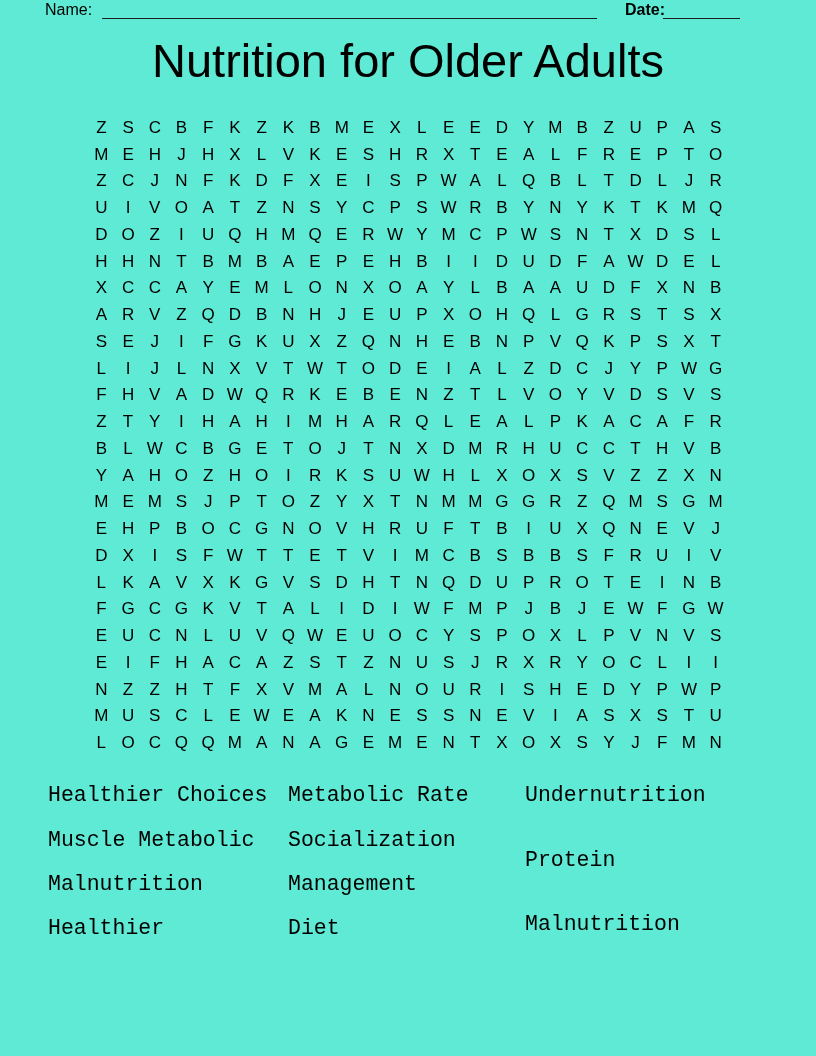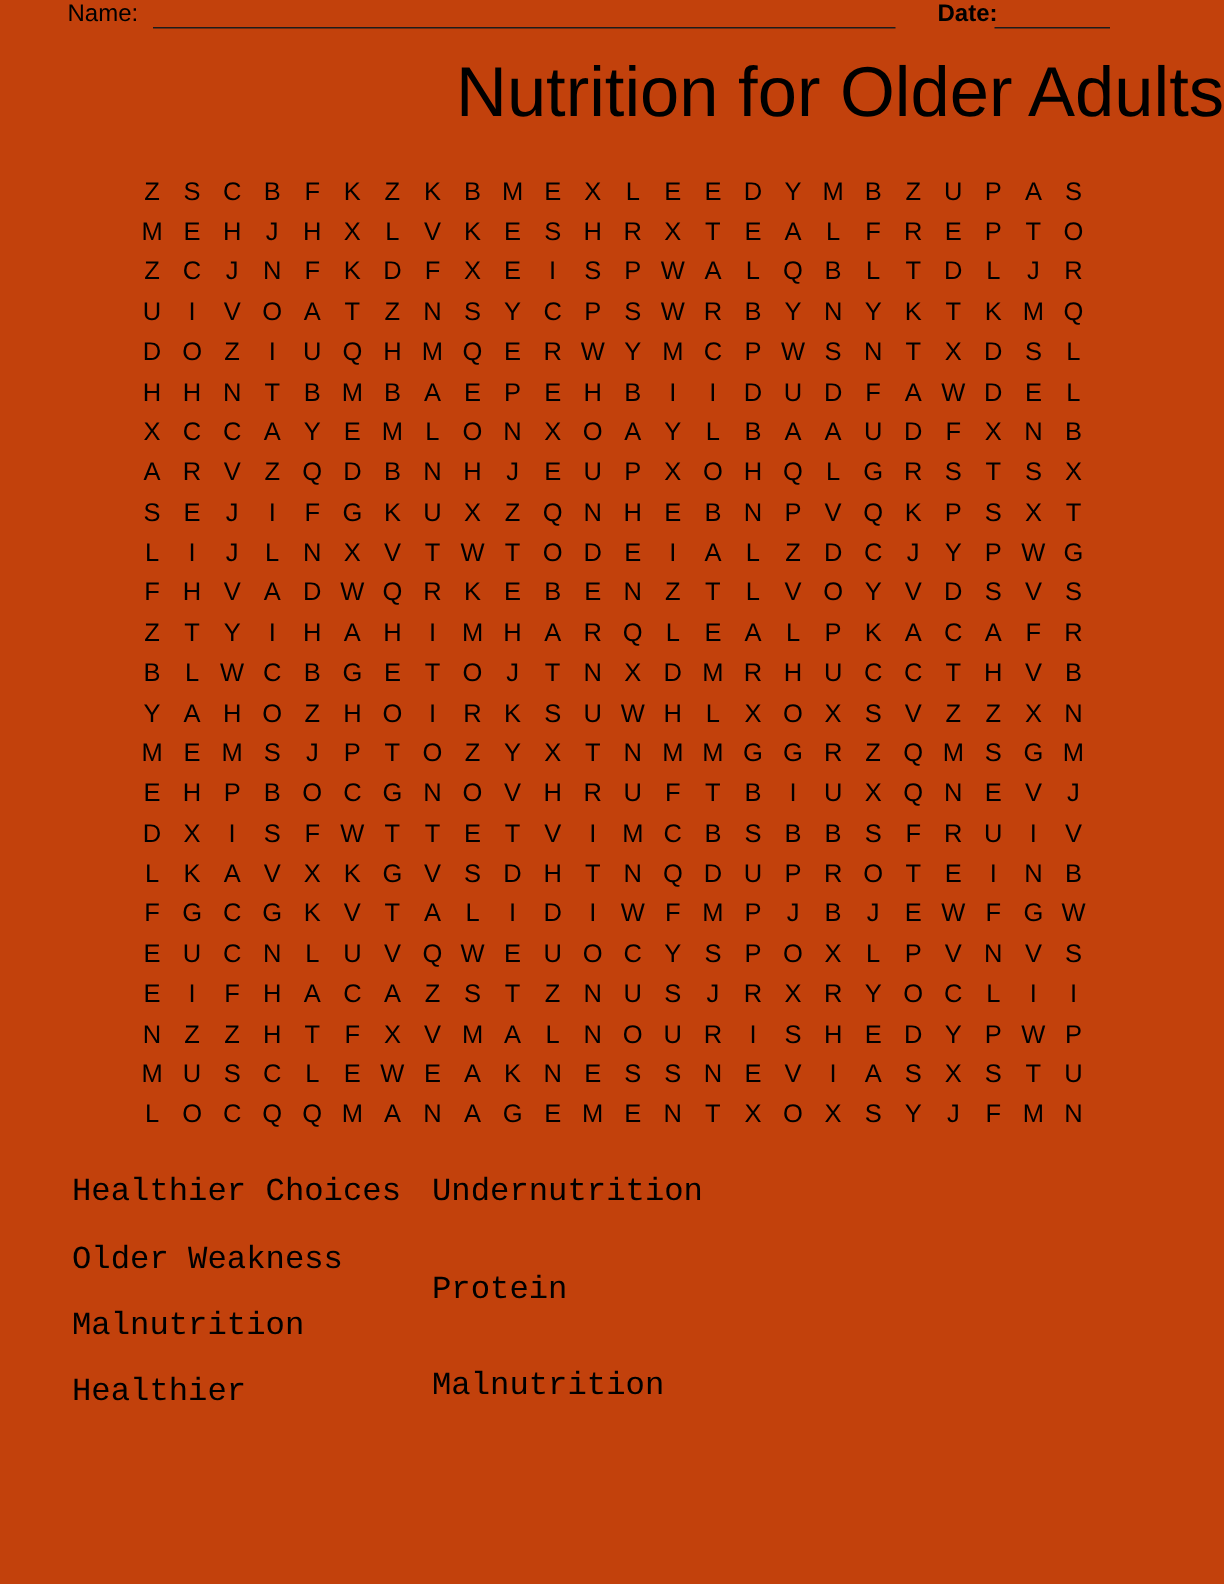--- a/index.html
+++ b/index.html
@@ -4,21 +4,21 @@
 <style>
   html, body {
     margin: 0;
     padding: 0;
     background: #ffffff;
   }
   .page {
     position: relative;
     width: 816px;
     height: 1056px;
-    background: #c2410c;
+    background: #5eead4;
     color: #000000;
     font-family: "Liberation Sans", "DejaVu Sans", sans-serif;
     overflow: hidden;
   }
   
   .name-label {
     position: absolute;
     left: 45px;
     top: 1px;
     font-size: 16px;
@@ -46,21 +46,21 @@
     height: 17px;
     border-bottom: 1.6px solid #1c1c1c;
   }
   
   .title {
     position: absolute;
     top: 33px;
     left: 0;
     width: 100%;
     margin: 0;
-    text-align: right;
+    text-align: center;
     font-size: 47px;
     font-weight: 400;
     letter-spacing: 0px;
   }
   
   .grid {
     position: absolute;
     top: 114px;
     left: 88px;
     width: 641px;
@@ -737,23 +737,29 @@
         <span class="grid-cell">J</span>
         <span class="grid-cell">F</span>
         <span class="grid-cell">M</span>
         <span class="grid-cell">N</span>
       </div>
     </div>
 
   <div class="word-list" id="word-list">
       <div class="word-col word-col-1">
         <div class="word-item">Healthier Choices</div>
-        <div class="word-item">Older Weakness</div>
+        <div class="word-item">Muscle Metabolic</div>
         <div class="word-item">Malnutrition</div>
         <div class="word-item">Healthier</div>
+      </div>
+      <div class="word-col word-col-2">
+        <div class="word-item">Metabolic Rate</div>
+        <div class="word-item">Socialization</div>
+        <div class="word-item">Management</div>
+        <div class="word-item">Diet</div>
       </div>
       <div class="word-col word-col-3">
         <div class="word-item">Undernutrition</div>
         <div class="word-item">Protein</div>
         <div class="word-item">Malnutrition</div>
       </div>
     </div>
 
 </div>
 

